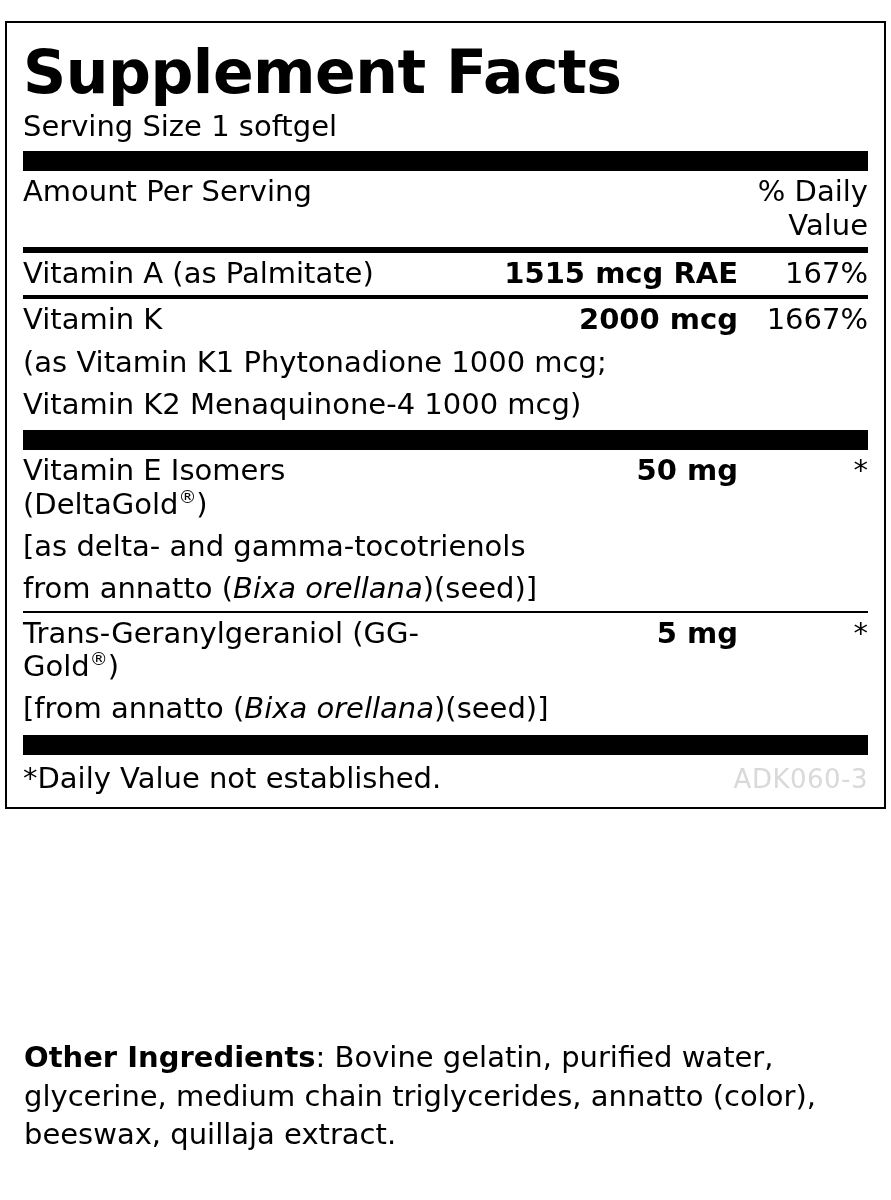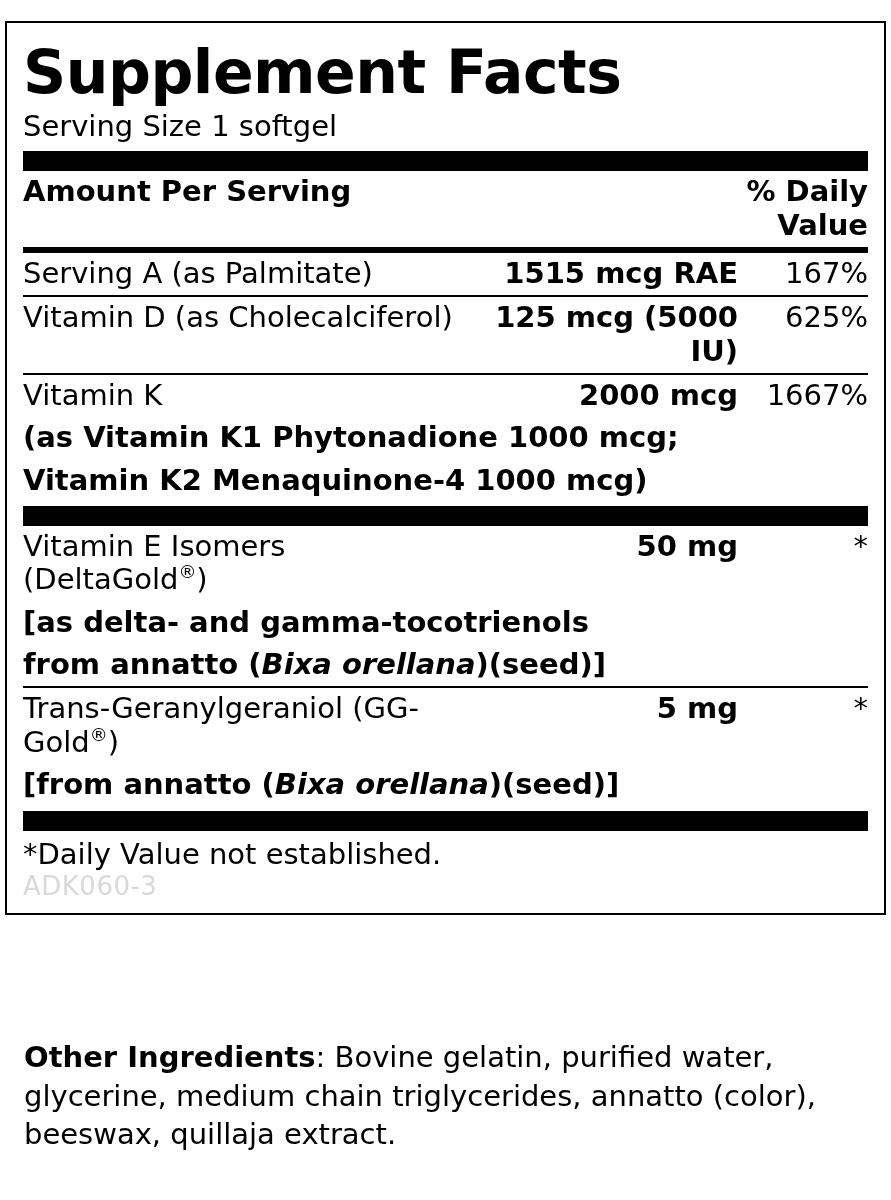--- a/index.html
+++ b/index.html
@@ -74,47 +74,45 @@
     vertical-align: baseline;
     padding: 4px 0 5px 0;
     font-size: 29px;
     line-height: 1.15;
   }
   .col-name  { width: auto; }
   .col-amt   { width: 268px; text-align: right; padding-left: 8px !important; font-weight: bold; }
   .col-dv    { width: 122px; text-align: right; padding-left: 8px !important; }
 
   .hdr td {
-    font-weight: 700;
+    font-weight: 400;
     padding-top: 5px;
     padding-bottom: 6px;
   }
   .hdr .col-name { font-size: 29px; }
   .hdr .right-head {
     text-align: right;
     font-size: 29px;
   }
 
   .sub {
     font-size: 29px;
     line-height: 1.2;
     padding-left: 26px;
-    font-weight: bold;
   }
   .sub em { font-style: italic; text-align: right; }
 
   .star { font-size: 29px; }
 
   .footnote-row {
     display: flex;
     justify-content: space-between;
     align-items: baseline;
     font-size: 29px;
     padding: 6px 0 2px 0;
-    flex-direction: column;
   }
   .code {
     color: #d9d9d9;
     font-size: 26px;
     letter-spacing: 0.5px;
   }
 
   
   .other {
     position: absolute;
@@ -159,37 +157,28 @@
         <td class="col-dv right-head">% Daily Value</td>
       </tr>
     </tbody>
       </table>
 
     <div class="rule-med"></div>
 
     <table class="facts">
       <tbody>
           <tr>
-        <td class="col-name">Serving A (as Palmitate)</td>
+        <td class="col-name">Vitamin A (as Palmitate)</td>
         <td class="col-amt">1515 mcg RAE</td>
         <td class="col-dv">167%</td>
       </tr>
     </tbody>
       </table>
     <div class="rule-thin"></div>
 
-    <table class="facts">
-      <tbody>
-          <tr>
-        <td class="col-name">Vitamin D (as Cholecalciferol)</td>
-        <td class="col-amt">125 mcg (5000 IU)</td>
-        <td class="col-dv">625%</td>
-      </tr>
-    </tbody>
-      </table>
     <div class="rule-thin"></div>
 
     <table class="facts">
       <tbody>
           <tr>
         <td class="col-name">Vitamin K</td>
         <td class="col-amt">2000 mcg</td>
         <td class="col-dv">1667%</td>
       </tr>
       <tr>

